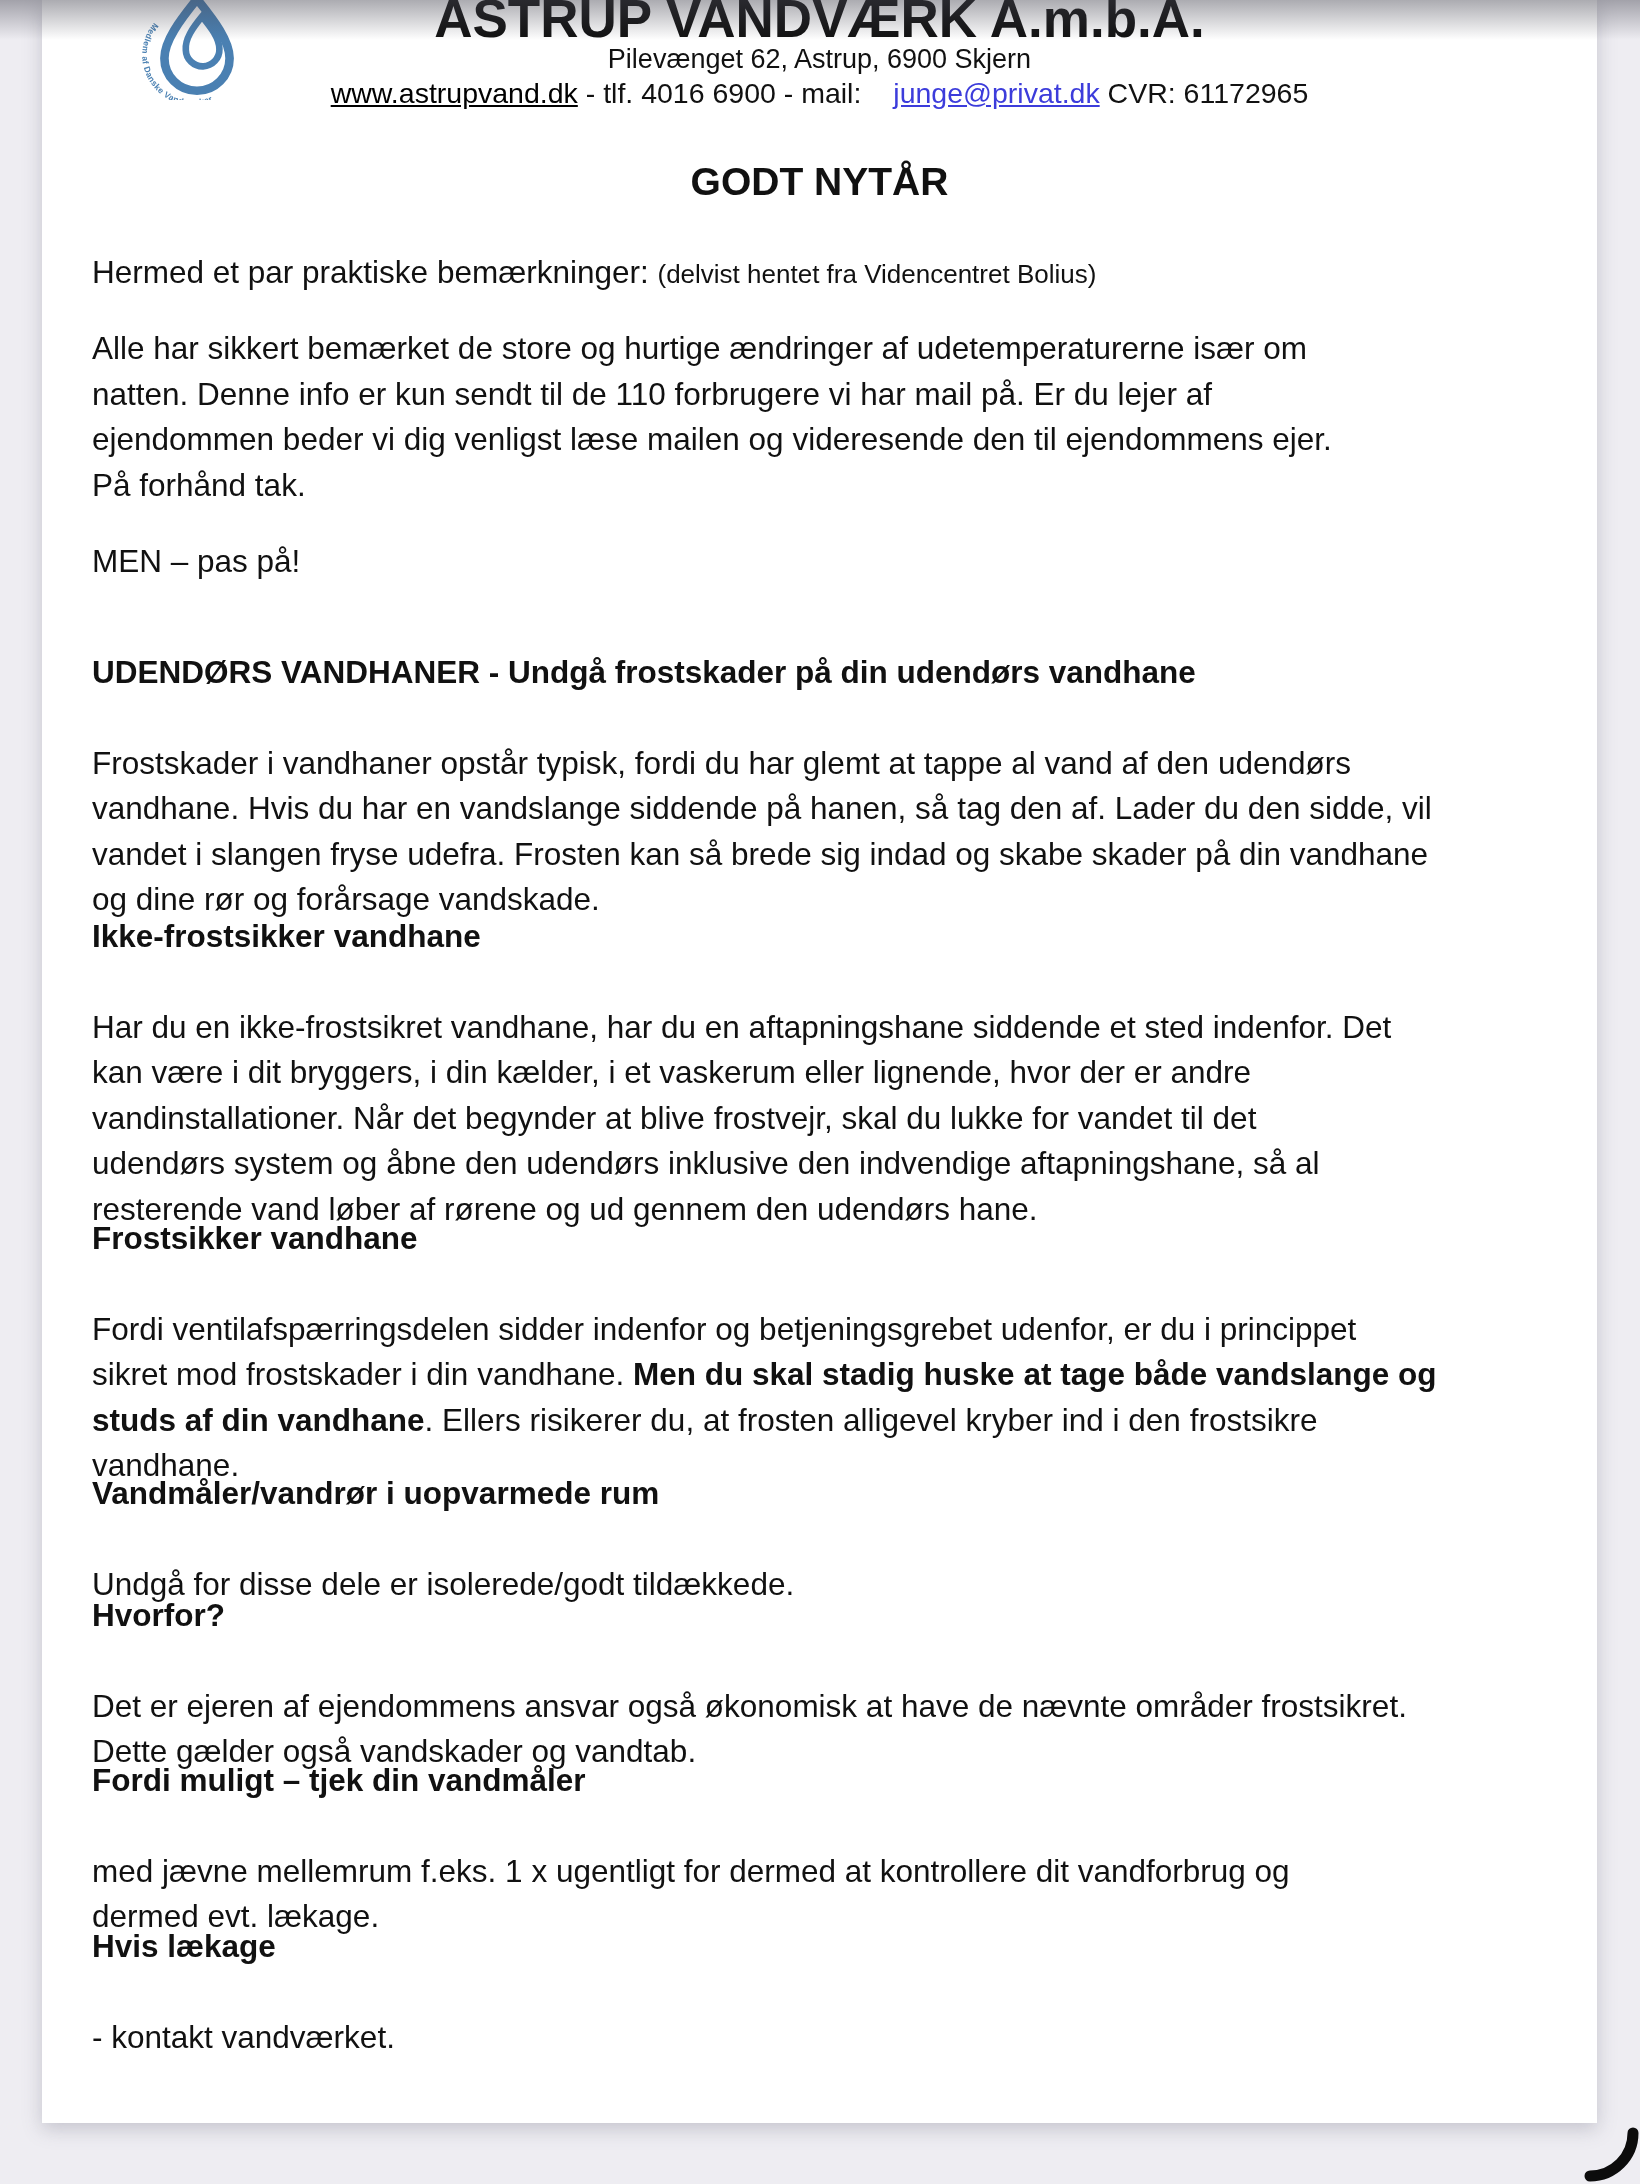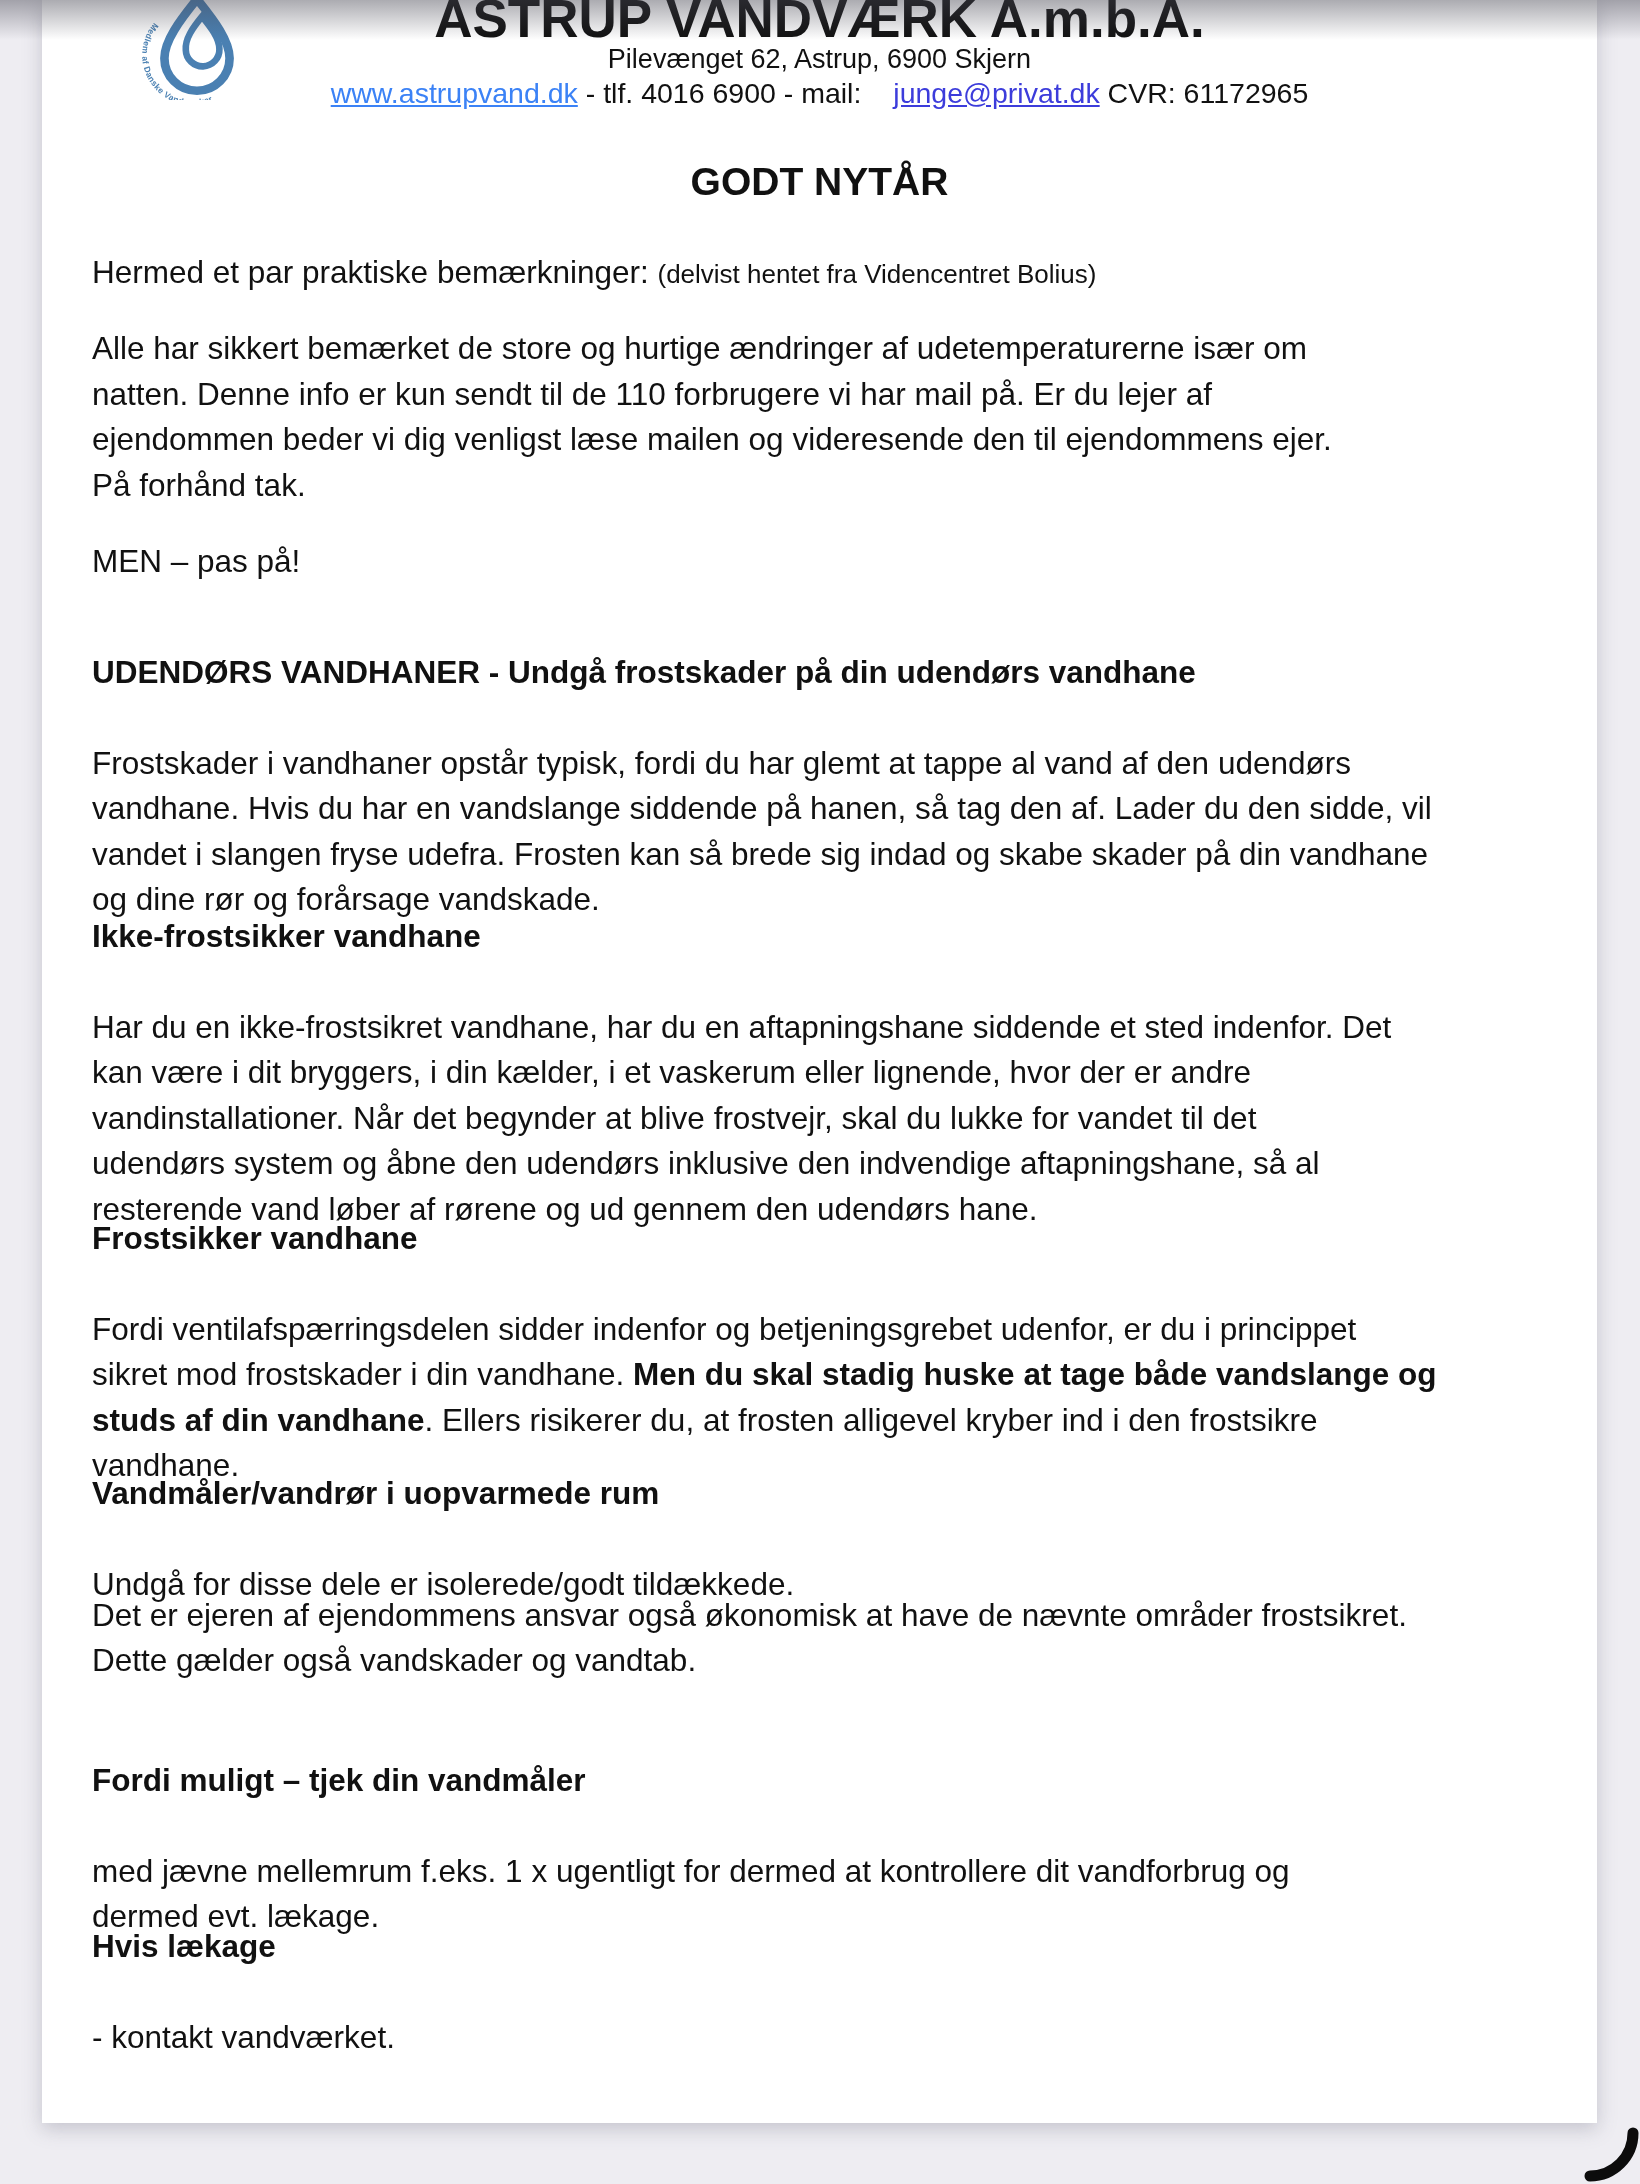--- a/index.html
+++ b/index.html
@@ -30,21 +30,21 @@
   }
   .address{
     position:absolute;top:44px;left:0;width:100%;
     text-align:center;font-size:27px;
   }
   .contact{
     position:absolute;top:77px;left:0;width:100%;
     text-align:center;font-size:28.5px;white-space:nowrap;
   }
   .contact a{cursor:pointer;}
-  .link-site{color:#3b82f6;text-decoration:underline;}
+  .link-site{color:#000000;text-decoration:underline;}
   .link-mail{color:#3c3cdb;text-decoration:underline;margin-left:24px;}
   .logo{position:absolute;left:99px;top:-4px;}
   
   .doc-title{
     position:absolute;top:160px;left:0;width:100%;margin:0;
     text-align:center;font-size:39px;font-weight:bold;
   }
   
   .tx{
     position:absolute;left:50px;width:1495px;
@@ -123,20 +123,21 @@
 studs af din vandhane</span><span>. Ellers risikerer du, at frosten alligevel kryber ind i den frostsikre
 vandhane.</span></div>
   </div>
 
   <div class="tx sec-vandmaaler">
     <div class="sec-h">Vandmåler/vandrør i uopvarmede rum</div>
     <div>Undgå for disse dele er isolerede/godt tildækkede.</div>
   </div>
 
   <div class="tx sec-hvorfor">
+    <div class="sec-h">Hvorfor?</div>
     <div>Det er ejeren af ejendommens ansvar også økonomisk at have de nævnte områder frostsikret.
 Dette gælder også vandskader og vandtab.</div>
   </div>
 
   <div class="tx sec-tjek">
     <div class="sec-h">Fordi muligt – tjek din vandmåler</div>
     <div>med jævne mellemrum f.eks. 1 x ugentligt for dermed at kontrollere dit vandforbrug og
 dermed evt. lækage.</div>
   </div>
 

